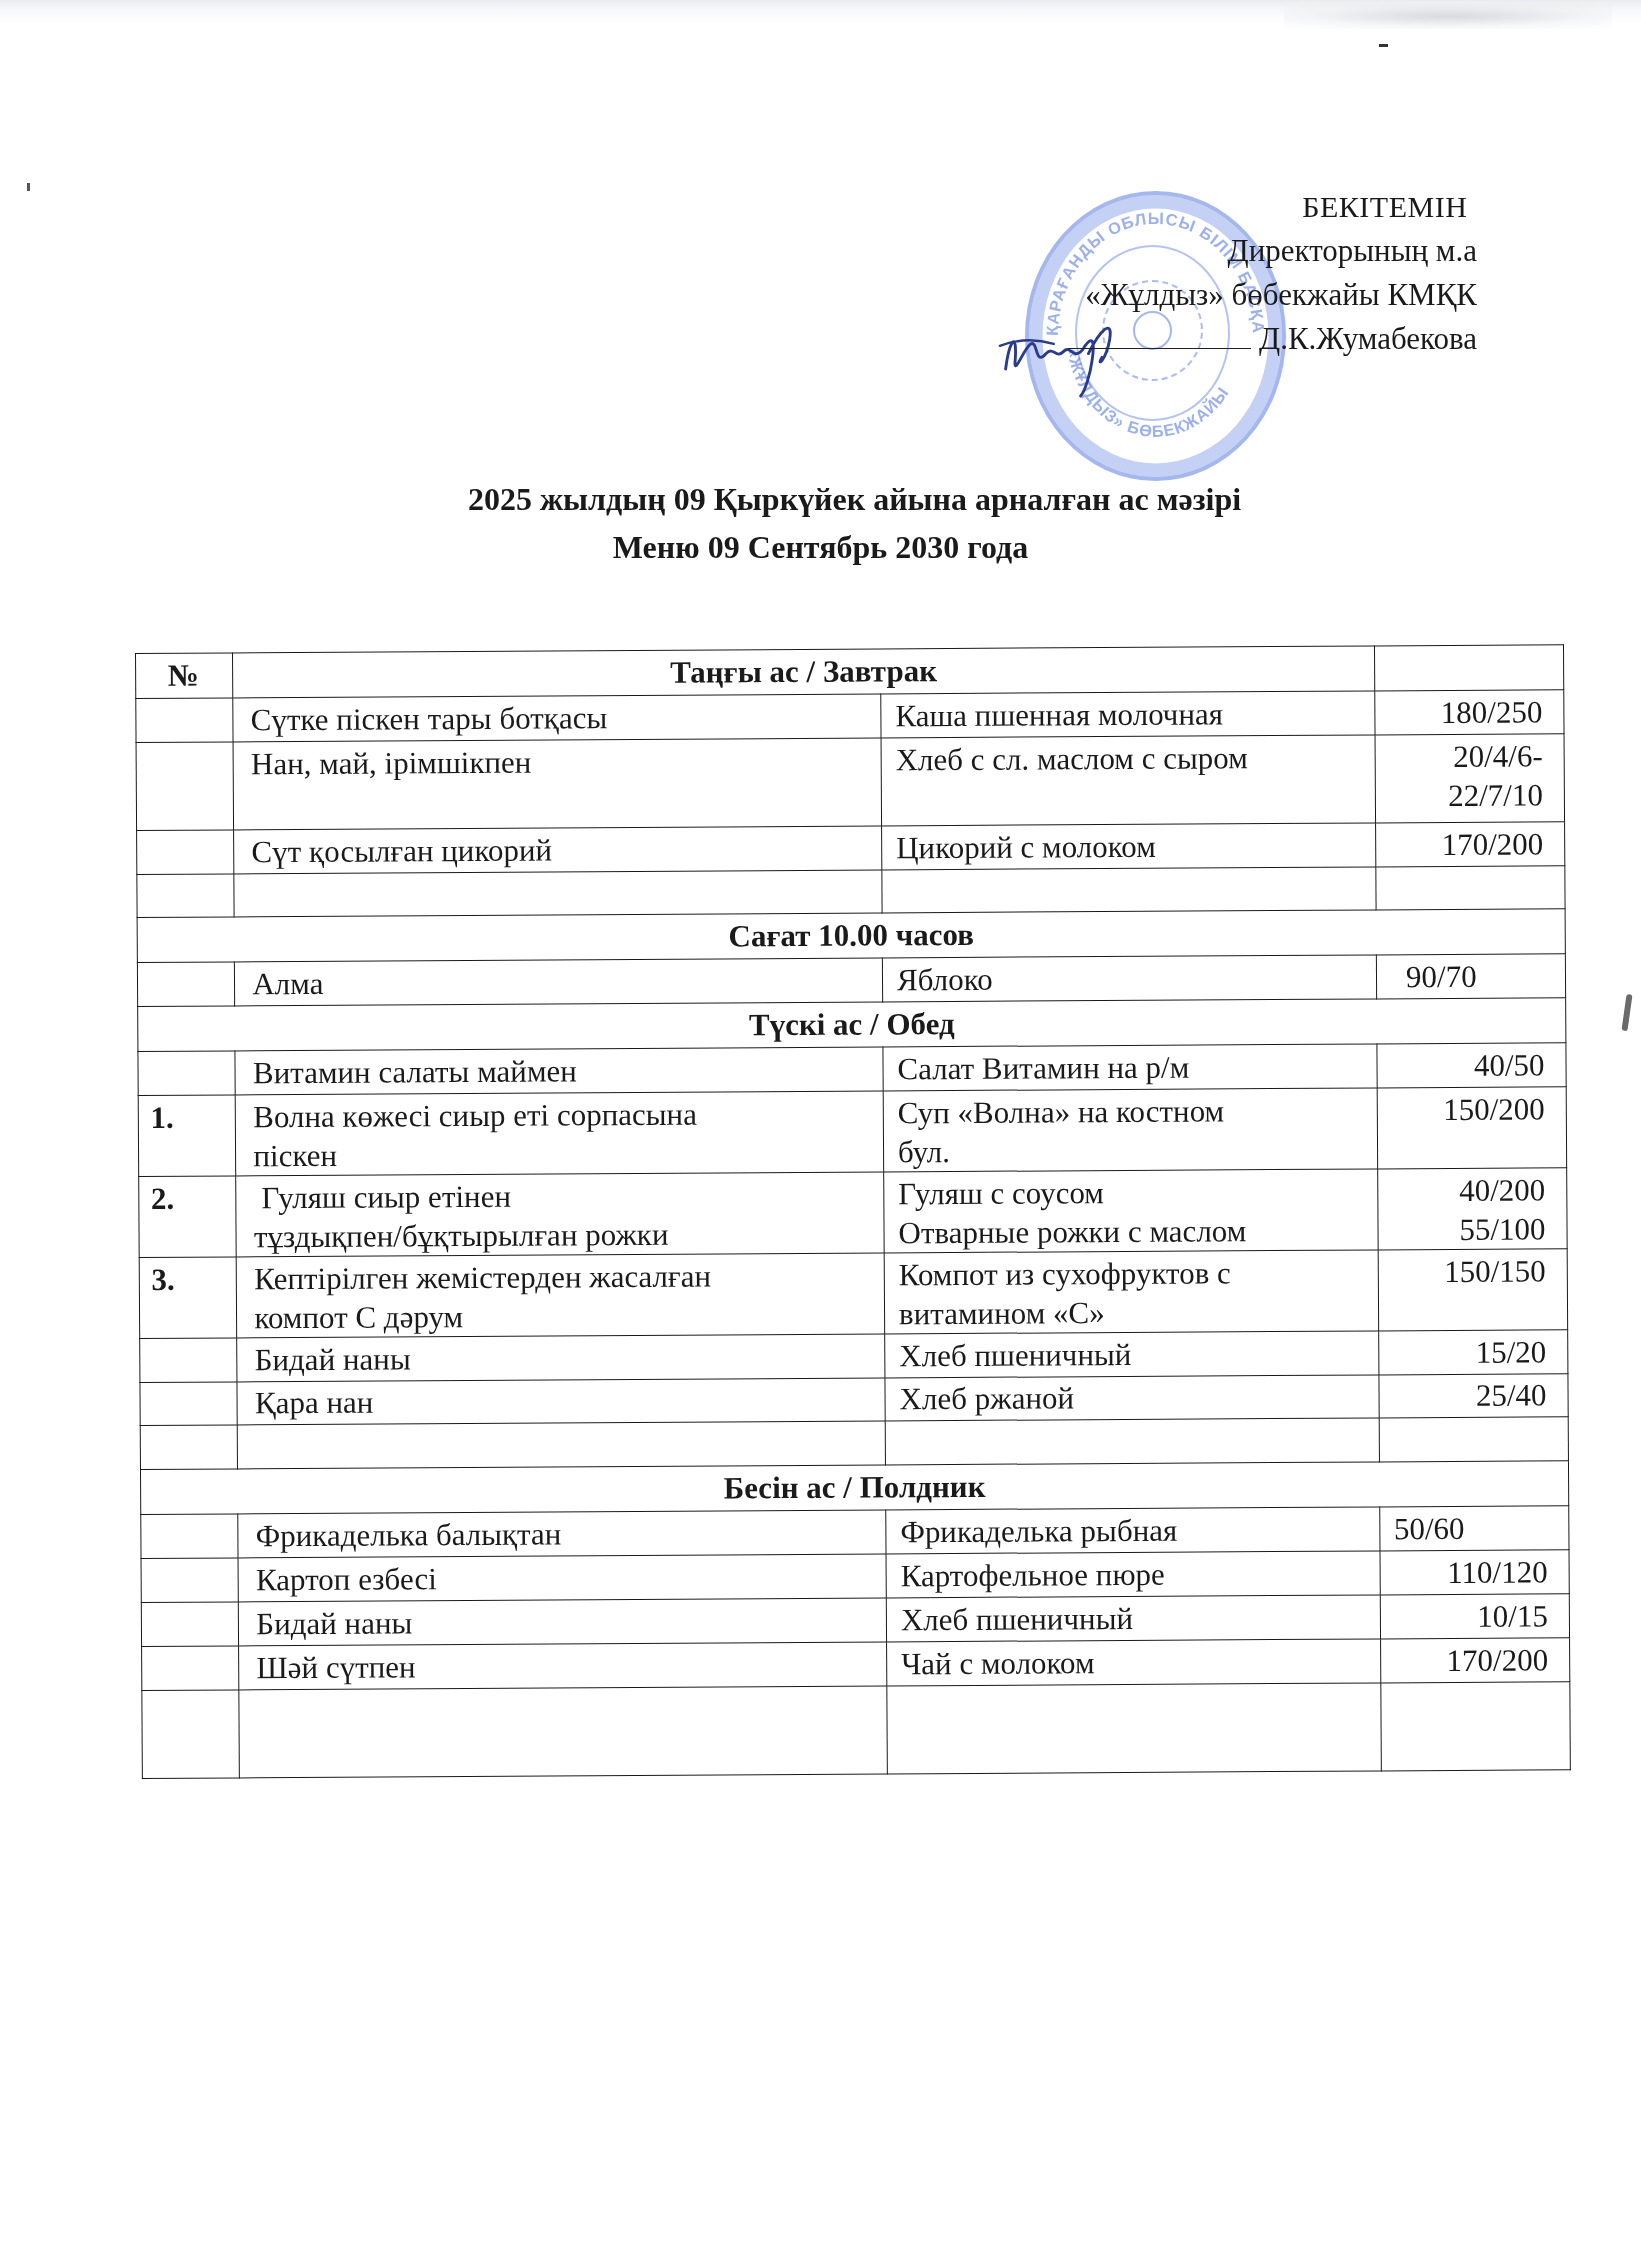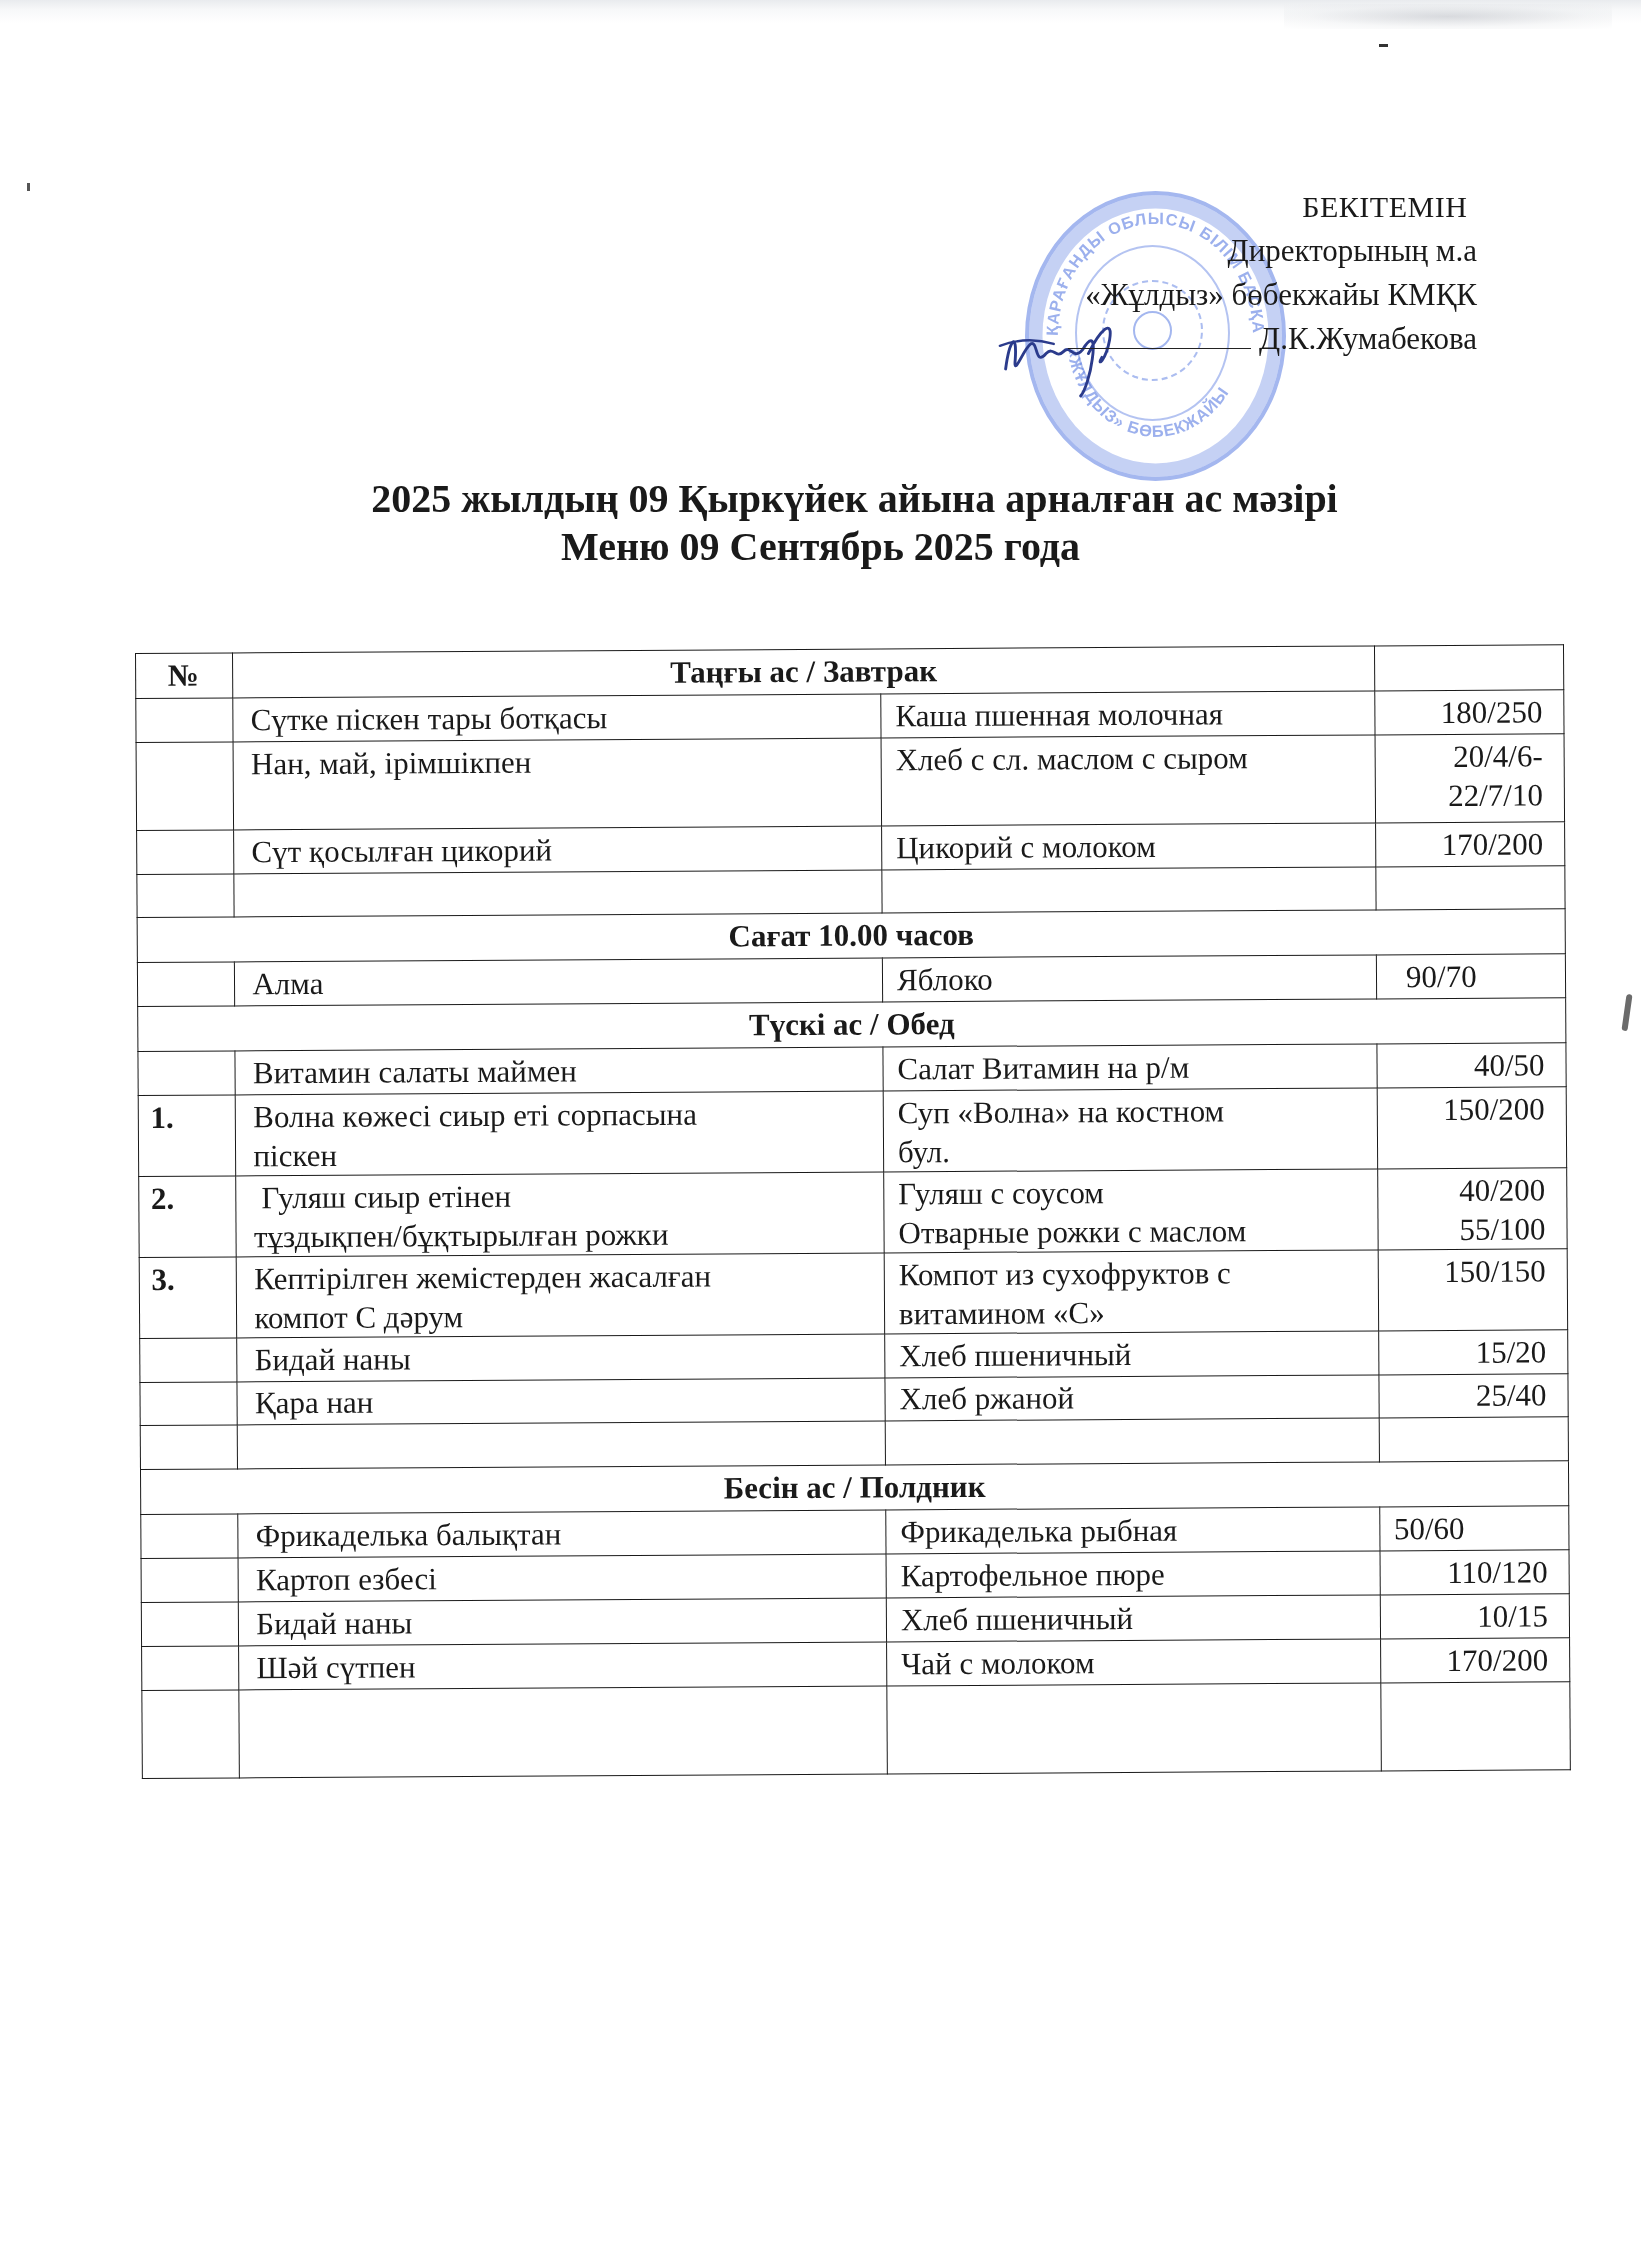--- a/index.html
+++ b/index.html
@@ -127,21 +127,21 @@
       z-index: 2;
     }
     
     .titles {
       position: absolute;
       left: 0;
       width: 1641px;
       top: 475px;
       text-align: center;
       font-weight: bold;
-      font-size: 40px;
+      font-size: 32px;
       line-height: 48px;
       z-index: 3;
     }
     .titles .t1 {
       padding-left: 68px;
     }
     
     .menu-table {
       position: absolute;
       left: 135px;
@@ -227,21 +227,21 @@
   <div class="approve-title">БЕКІТЕМІН</div>
   <div>Директорының м.а</div>
   <div>«Жұлдыз» бөбекжайы КМҚК</div>
   <div>
     <span class="sign-line"></span><span>Д.К.Жумабекова</span>
   </div>
 </div>
 
 <div class="titles">
   <div class="t1">2025 жылдың 09 Қыркүйек   айына арналған ас мәзірі</div>
-  <div>Меню 09 Сентябрь  2025 года</div>
+  <div>Меню 09 Сентябрь  2030 года</div>
 </div>
 
 <table class="menu-table">
   <colgroup>
     <col class="c-num">
       <col class="c-kz">
       <col class="c-ru">
       <col class="c-portion">
   </colgroup>
   <tbody>

